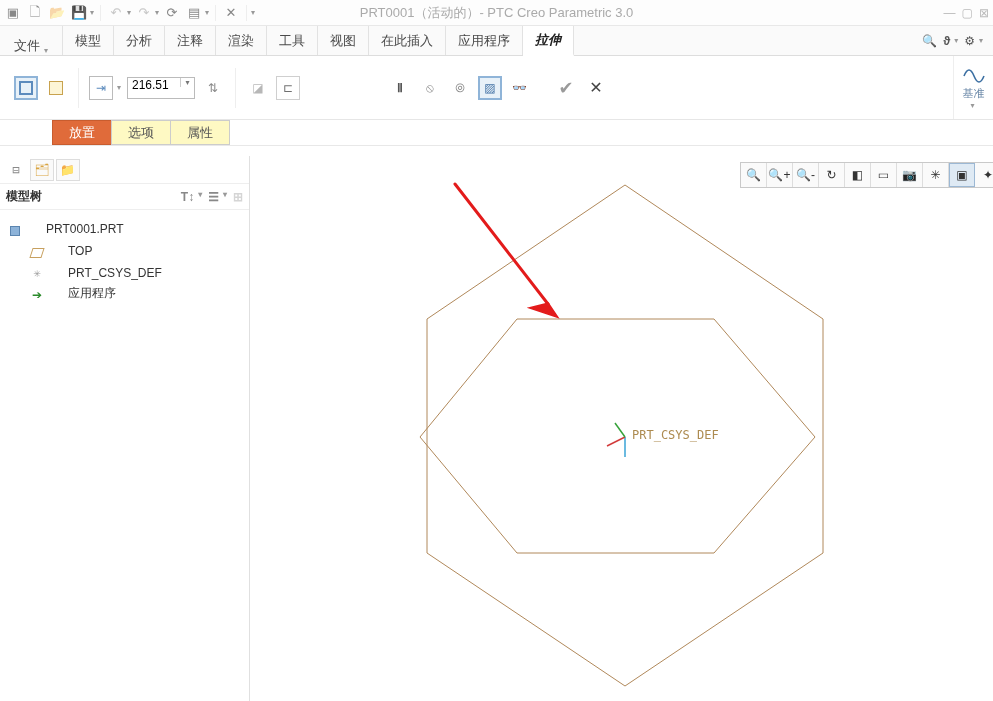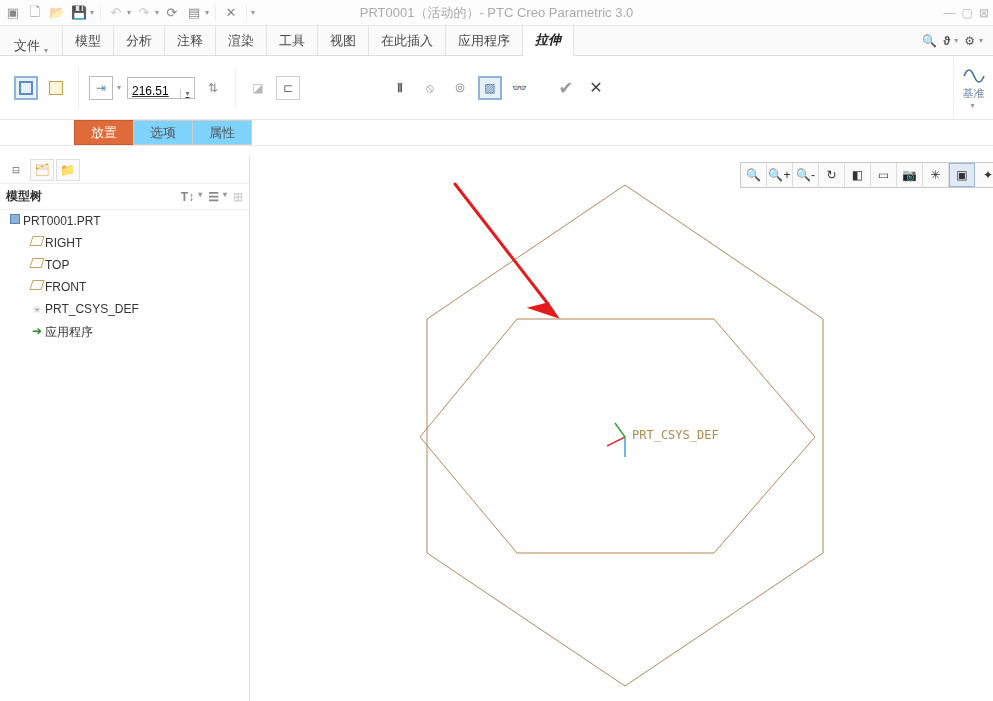--- a/index.html
+++ b/index.html
@@ -54,41 +54,41 @@
   .ribbon .vsep { width: 1px; height: 40px; background: #eee; margin: 0 4px; }
   .ribbon .btn {
     width: 24px; height: 24px; display: flex; align-items: center; justify-content: center;
     border: 1px solid transparent; cursor: pointer;
   }
   .ribbon .btn.box { border-color: #bbb; }
   .ribbon .btn.box-sel {
     border: 2px solid #8fb4d8; background: #e8f1f8;
   }
   .dim-input {
-    height: 22px; display: inline-flex; align-items: flex-end;
-    border: 1px solid #bbb; background: #fff; text-decoration: underline;
+    height: 22px; display: inline-flex; align-items: flex-start;
+    border: 1px solid #bbb; background: #fff;
   }
   .dim-input input {
     width: 52px; border: none; font-size: 12px; padding: 0 4px; text-align: left;
   }
   .dim-input .dd { width: 14px; text-align: center; color: #777; border-left: 1px solid #ccc; font-size: 8px; }
   .ribbon .mid { position: absolute; left: 388px; display: flex; align-items: center; gap: 6px; }
   .ribbon .rightpanel {
     position: absolute; right: 0; top: 0; height: 100%; width: 40px;
     display: flex; flex-direction: column; align-items: center; justify-content: center;
     border-left: 1px solid #eee; color: #6a88a8; font-size: 11px;
   }
 
   .subtabs {
     height: 26px; display: flex; align-items: stretch; background: #fff;
-    border-bottom: 1px solid #e8e8e8; padding-left: 74px; text-align: right;
+    border-bottom: 1px solid #e8e8e8; padding-left: 52px; text-align: right;
   }
   .subtab {
     display: flex; align-items: center; padding: 0 16px; font-size: 13px;
-    border: 1px solid #ccc; margin-right: -1px; background: #7dd3fc; color: #555; cursor: pointer;
+    border: 1px solid #ccc; margin-right: -1px; background: #fef9c3; color: #555; cursor: pointer;
   }
   .subtab.active { background: #e06b3a; color: #fff; border-color: #c85c2e; }
 
   .workarea {
     position: absolute; top: 156px; left: 0; right: 0; bottom: 0;
     display: flex;
   }
   .sidebar {
     width: 250px; background: #fff; border-right: 1px solid #e0e0e0;
     display: flex; flex-direction: column;
@@ -102,22 +102,22 @@
     border: 1px solid #ddd; background: #fafafa; cursor: pointer;
   }
   .sidetabs .sic.first { border: none; background: transparent; font-family: monospace; color: #8a8a8a; }
   .treehdr {
     height: 26px; display: flex; align-items: center; padding: 0 6px;
     font-weight: bold; border-bottom: 1px solid #eee;
   }
   .treehdr .tools { margin-left: auto; display: flex; gap: 6px; color: #888; }
   .tree { padding: 4px 0; }
   .tree .node {
-    display: flex; align-items: flex-start; height: 22px; padding: 0 8px 0 30px;
-    cursor: pointer; gap: 1px;
+    display: flex; align-items: flex-end; height: 22px; padding: 0 8px 0 30px;
+    cursor: pointer; gap: 24px;
   }
   .tree .node.root { padding-left: 8px; }
   .tree .node .ico { width: 14px; display: inline-flex; justify-content: center; }
   .plane-ico { width: 12px; height: 10px; border: 1px solid #c7a05f; transform: skewX(-18deg); display: inline-block; }
   .cube-ico { width: 10px; height: 10px; background: #8db3d9; border: 1px solid #5b85b0; display: inline-block; }
   .arrow-ico { color: #2a8a2a; font-size: 12px; }
   .csys-ico { color: #999; font-family: monospace; }
   .extr-ico { width: 11px; height: 11px; border: 1px solid #c6a640; background: #fffbe6; display: inline-block; }
 
   .viewport { flex: 1; position: relative; background: #fff; }
@@ -266,33 +266,21 @@
       <div class="node root">
         <span class="ico">
             <span class="cube-ico"></span>
           </span>
         <span>PRT0001.PRT</span>
       </div>
       <div class="node">
         <span class="ico">
             <span class="plane-ico"></span>
           </span>
-        <span>RIGHT</span>
-      </div>
-      <div class="node">
-        <span class="ico">
-            <span class="plane-ico"></span>
-          </span>
         <span>TOP</span>
-      </div>
-      <div class="node">
-        <span class="ico">
-            <span class="plane-ico"></span>
-          </span>
-        <span>FRONT</span>
       </div>
       <div class="node">
         <span class="ico csys-ico">✳</span>
         <span>PRT_CSYS_DEF</span>
       </div>
       <div class="node">
         <span class="ico arrow-ico">➔</span>
         <span>应用程序</span>
       </div>
     </div>

